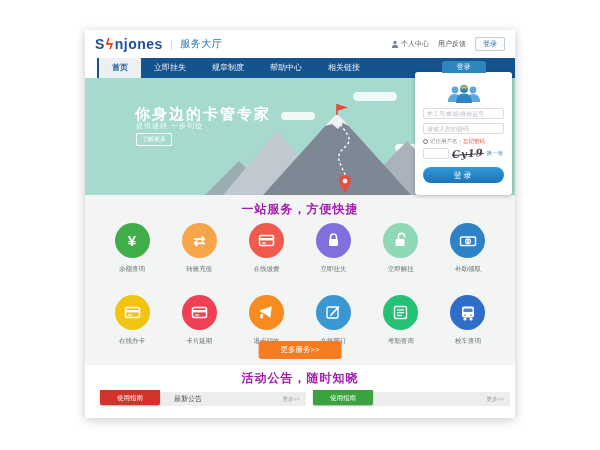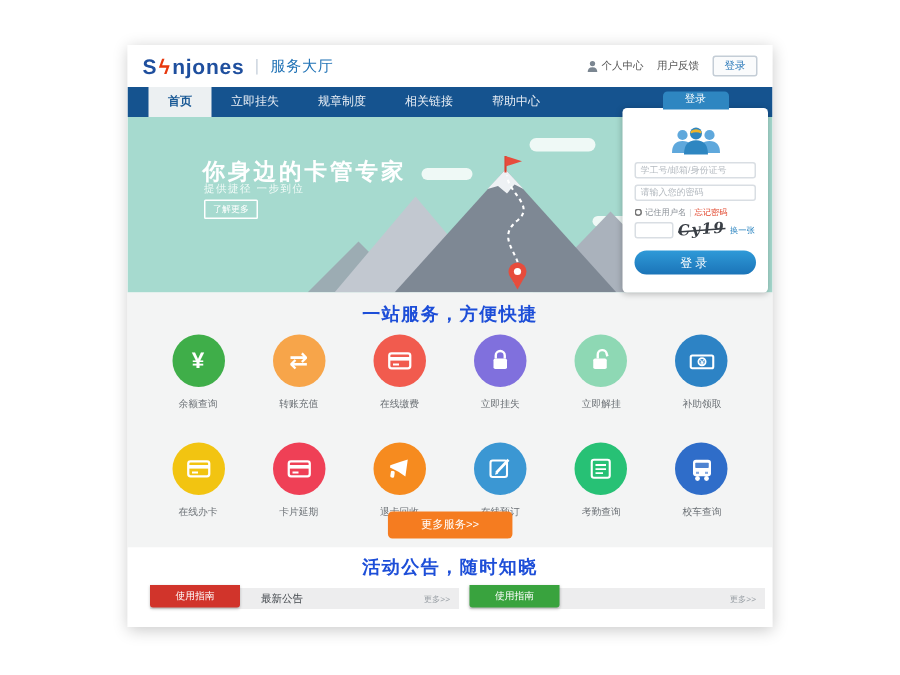--- a/index.html
+++ b/index.html
@@ -14,21 +14,21 @@
   .logo{display:flex;align-items:center;font-weight:bold;font-size:14px;color:#1f4f9e;letter-spacing:.5px;}
   .logo .accent{color:#e8380d;font-weight:bold;margin:0 1px;}
   .logo-divider{color:#c9d2dc;font-weight:normal;font-size:11px;margin:0 7px;}
   .site-title{color:#2173b6;font-size:10px;font-weight:normal;}
   .topbar-right{display:flex;align-items:center;gap:9px;font-size:7px;color:#666;}
   .person-icon{width:8px;height:8px;display:inline-block;}
   .top-link{cursor:pointer;color:#555;display:flex;align-items:center;gap:2px;}
   .top-btn{border:1px solid #c4cdd6;border-radius:2px;padding:1px 7px;color:#2173b6;font-size:7px;cursor:pointer;background:#fafbfc;}
 
   
-  .nav{position:absolute;left:0;top:28px;width:100%;height:20px;background:#15538f;display:flex;align-items:stretch;padding-left:14px;box-sizing:border-box;}
+  .nav{position:absolute;left:12px;top:28px;width:100%;height:20px;background:#15538f;display:flex;align-items:stretch;padding-left:2px;box-sizing:border-box;}
   .nav-item{color:#e8eef5;font-size:8px;line-height:20px;padding:0 13px;cursor:pointer;}
   .nav-item.active{background:#ecf0f2;color:#1b5a96;font-weight:bold;}
 
   
   .hero{position:absolute;left:0;top:48px;width:100%;height:117px;background:#a6dacf;overflow:hidden;}
   .hero-title{position:absolute;left:50px;top:27px;color:#ffffff;font-size:15px;font-weight:bold;letter-spacing:2px;}
   .hero-sub{position:absolute;left:51px;top:43px;color:#f2fbf8;font-size:7px;letter-spacing:1px;}
   .hero-cta{position:absolute;left:51px;top:55px;border:1px solid #ffffff;color:#fff;font-size:6px;padding:1px 5px;border-radius:1px;cursor:pointer;}
   .cloud{position:absolute;background:#f7fcfa;border-radius:10px;opacity:.9;}
   .mountains{position:absolute;left:120px;bottom:0;width:260px;height:92px;}
@@ -49,21 +49,21 @@
   .captcha-row{position:absolute;left:8px;top:76px;width:85px;display:flex;align-items:center;gap:3px;}
   .captcha-input{width:26px;height:11px;border:1px solid #d9dee3;border-radius:2px;box-sizing:border-box;font-size:6px;padding:0 2px;}
   .captcha-img{font-family:"DejaVu Serif",serif;font-style:italic;font-weight:bold;font-size:10px;color:#3a3f46;
     letter-spacing:1px;transform:rotate(-4deg);cursor:pointer;text-decoration:line-through;}
   .captcha-refresh{font-size:5.5px;color:#2e86c1;cursor:pointer;white-space:nowrap;}
   .login-submit{position:absolute;left:8px;top:95px;width:81px;height:16px;border:none;border-radius:9px;
     background:linear-gradient(#2f9ad8,#1b74b8);color:#fff;font-size:8px;cursor:pointer;letter-spacing:2px;}
 
   
   .services{position:absolute;left:0;top:165px;width:100%;height:170px;background:#f3f4f4;}
-  .section-title{width:100%;text-align:center;font-size:12px;color:#1d4ed8;font-weight:bold;letter-spacing:1px;}
+  .section-title{width:100%;text-align:center;font-size:12px;color:#a21caf;font-weight:bold;letter-spacing:1px;}
   .services .section-title{position:absolute;top:6px;}
   .svc-row{position:absolute;left:24px;right:24px;display:flex;justify-content:space-between;}
   .row1{top:28px;} .row2{top:100px;}
   .svc{display:flex;flex-direction:column;align-items:center;width:46px;cursor:pointer;}
   .circle{width:35px;height:35px;border-radius:50%;display:flex;align-items:center;justify-content:center;color:#fff;}
   .glyph{font-size:15px;font-weight:bold;color:#fff;line-height:1;}
   .svc-label{margin-top:7px;font-size:6.5px;color:#6b7075;white-space:nowrap;}
   .more-btn{position:absolute;left:50%;transform:translateX(-50%);top:146px;background:#f57c20;color:#fff;
     font-size:7.5px;padding:4px 22px;border-radius:3px;border:none;cursor:pointer;}
 
@@ -104,22 +104,22 @@
             <span>用户反馈</span>
           </span>
         <span class="top-btn">登录</span>
       </div>
     </div>
 
     <div class="nav">
       <div class="nav-item active">首页</div>
       <div class="nav-item">立即挂失</div>
       <div class="nav-item">规章制度</div>
+      <div class="nav-item">帮助中心</div>
       <div class="nav-item">相关链接</div>
-      <div class="nav-item">帮助中心</div>
     </div>
 
     <div class="hero">
       <div class="cloud" style="left:196px;top:34px;width:34px;height:8px;"></div>
       <div class="cloud" style="left:268px;top:14px;width:44px;height:9px;"></div>
       <div class="cloud" style="left:310px;top:66px;width:30px;height:7px;"></div>
       <svg class="mountains" viewBox="0 0 260 92" preserveAspectRatio="none">
         <polygon points="0,92 34,58 68,92" fill="#9aa3ae" opacity=".85"></polygon>
         <polygon points="18,92 72,28 126,92" fill="#c2c8d0"></polygon>
         <polygon points="150,92 202,38 254,92" fill="#aab2bc"></polygon>

